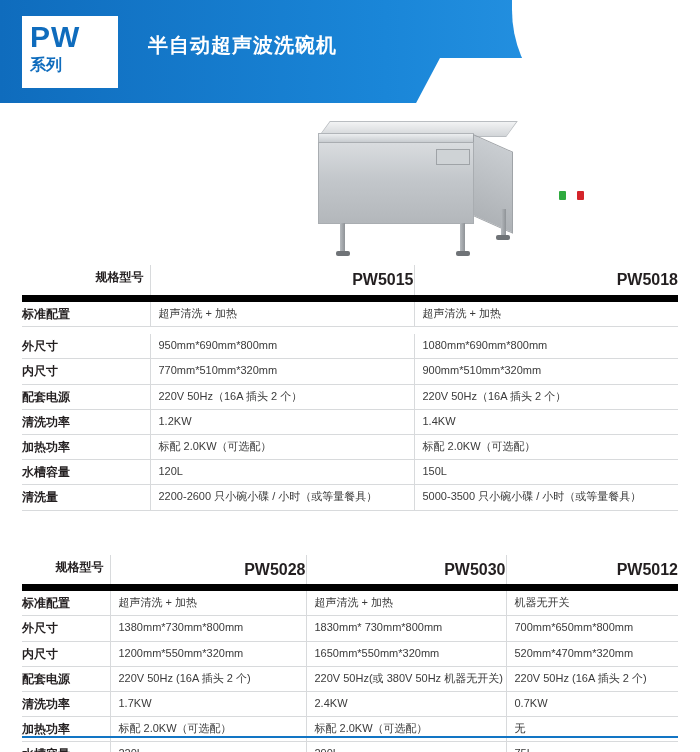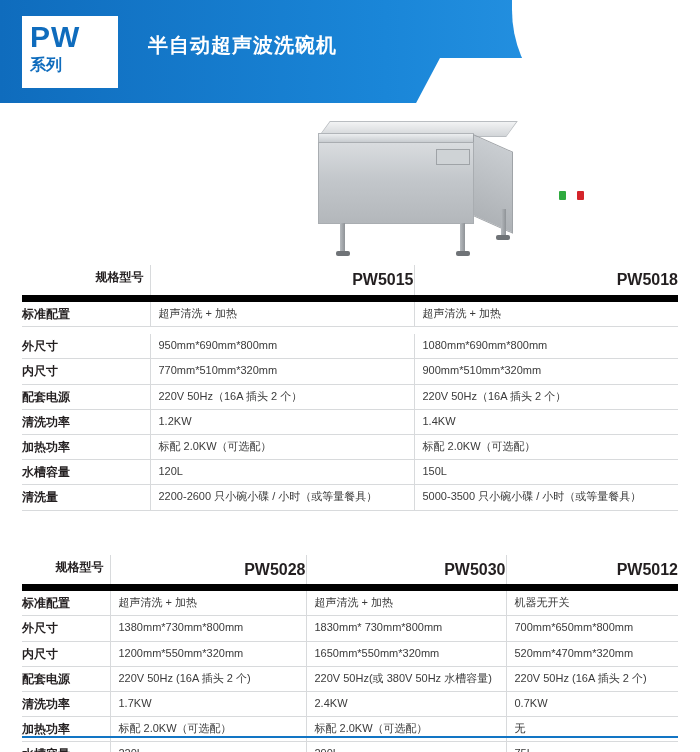--- a/index.html
+++ b/index.html
@@ -338,21 +338,21 @@
         </tr>
         <tr>
           <td class="label">内尺寸</td>
           <td class="val">1200mm*550mm*320mm</td>
           <td class="val">1650mm*550mm*320mm</td>
           <td class="val">520mm*470mm*320mm</td>
         </tr>
         <tr>
           <td class="label">配套电源</td>
           <td class="val">220V 50Hz (16A 插头 2 个)</td>
-          <td class="val">220V 50Hz(或 380V 50Hz 水槽容量)</td>
+          <td class="val">220V 50Hz(或 380V 50Hz 机器无开关)</td>
           <td class="val">220V 50Hz (16A 插头 2 个)</td>
         </tr>
         <tr>
           <td class="label">清洗功率</td>
           <td class="val">1.7KW</td>
           <td class="val">2.4KW</td>
           <td class="val">0.7KW</td>
         </tr>
         <tr>
           <td class="label">加热功率</td>

